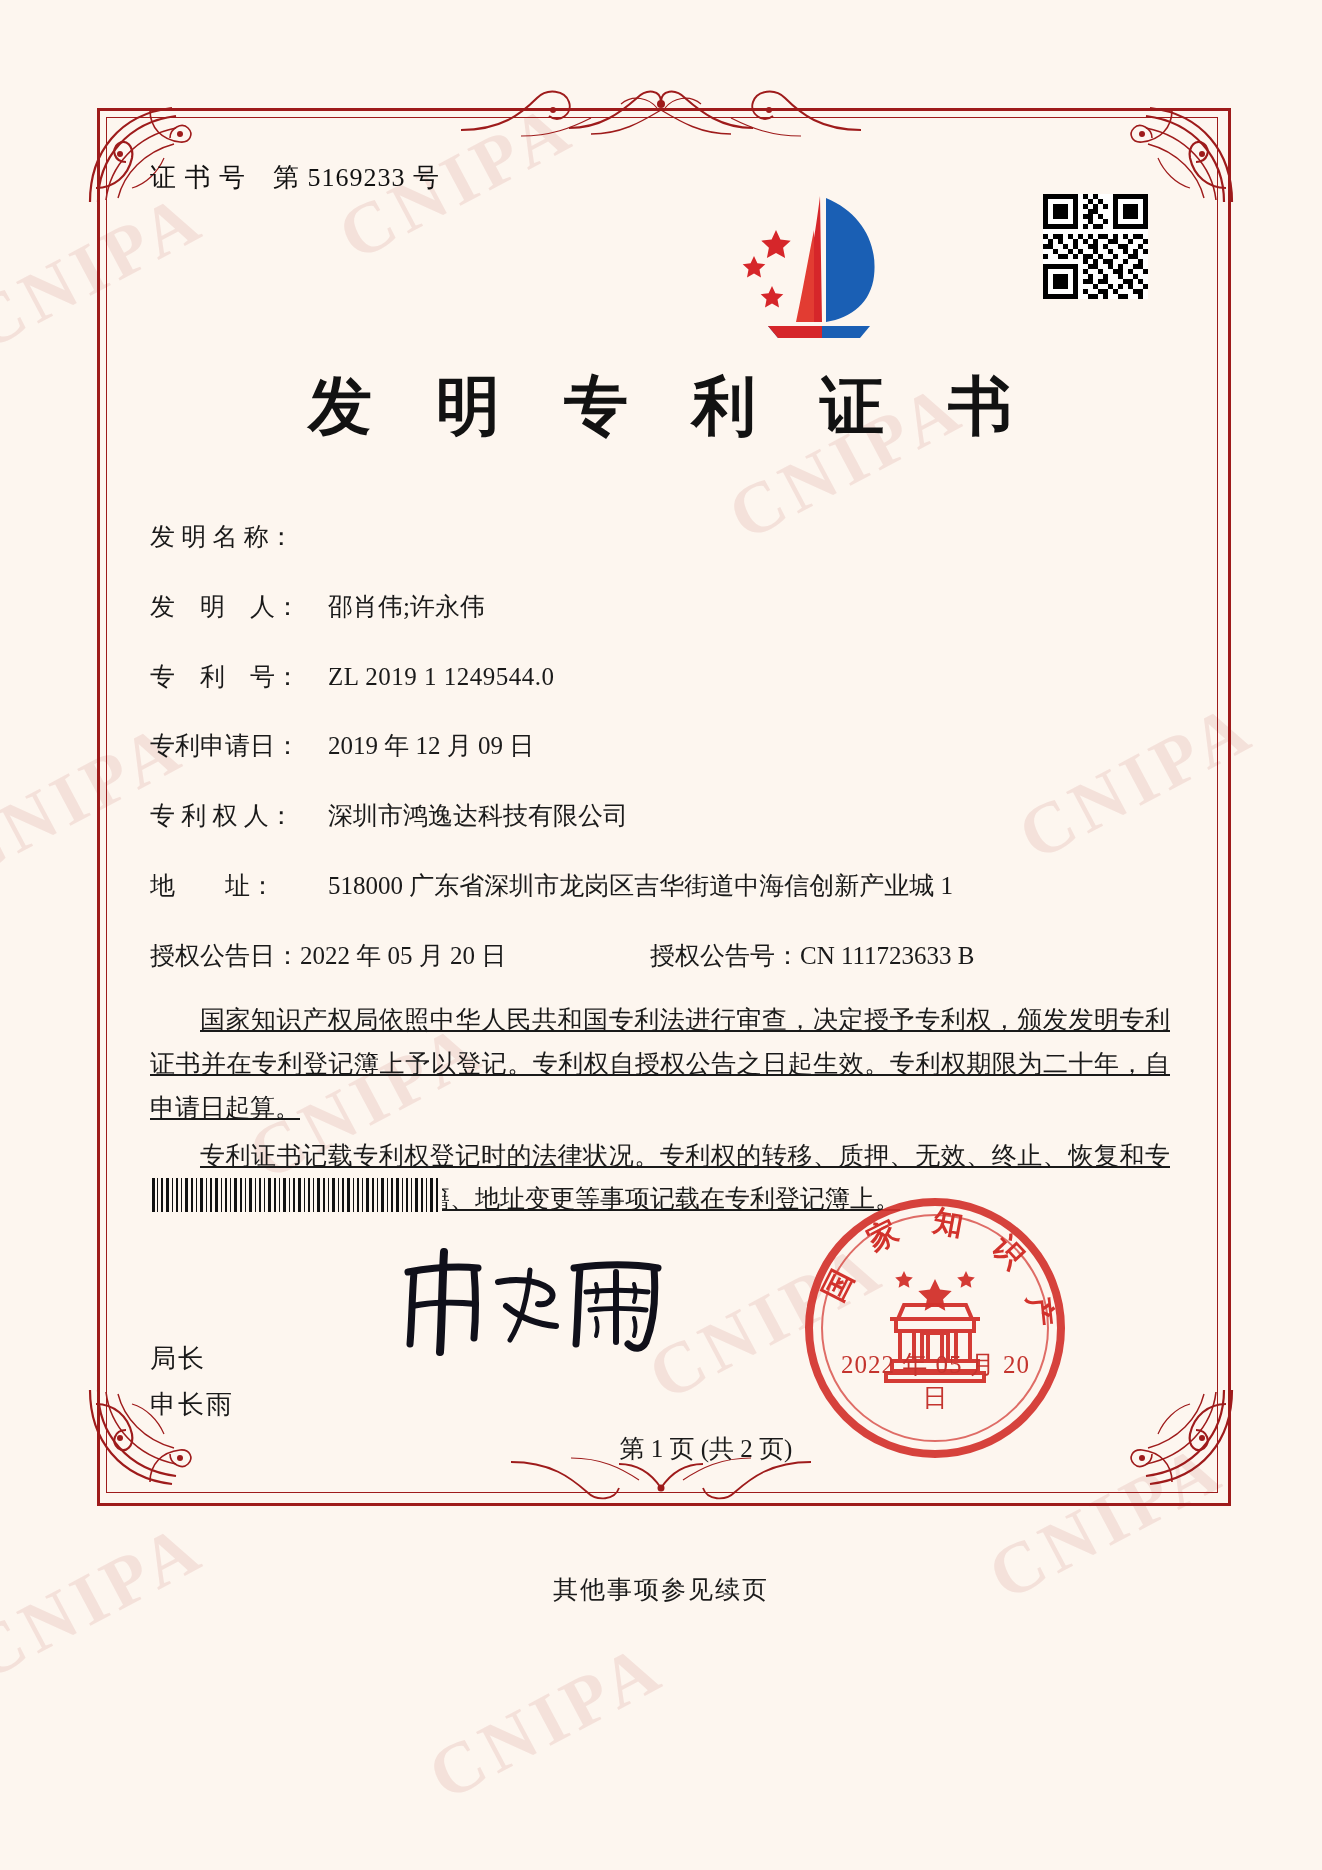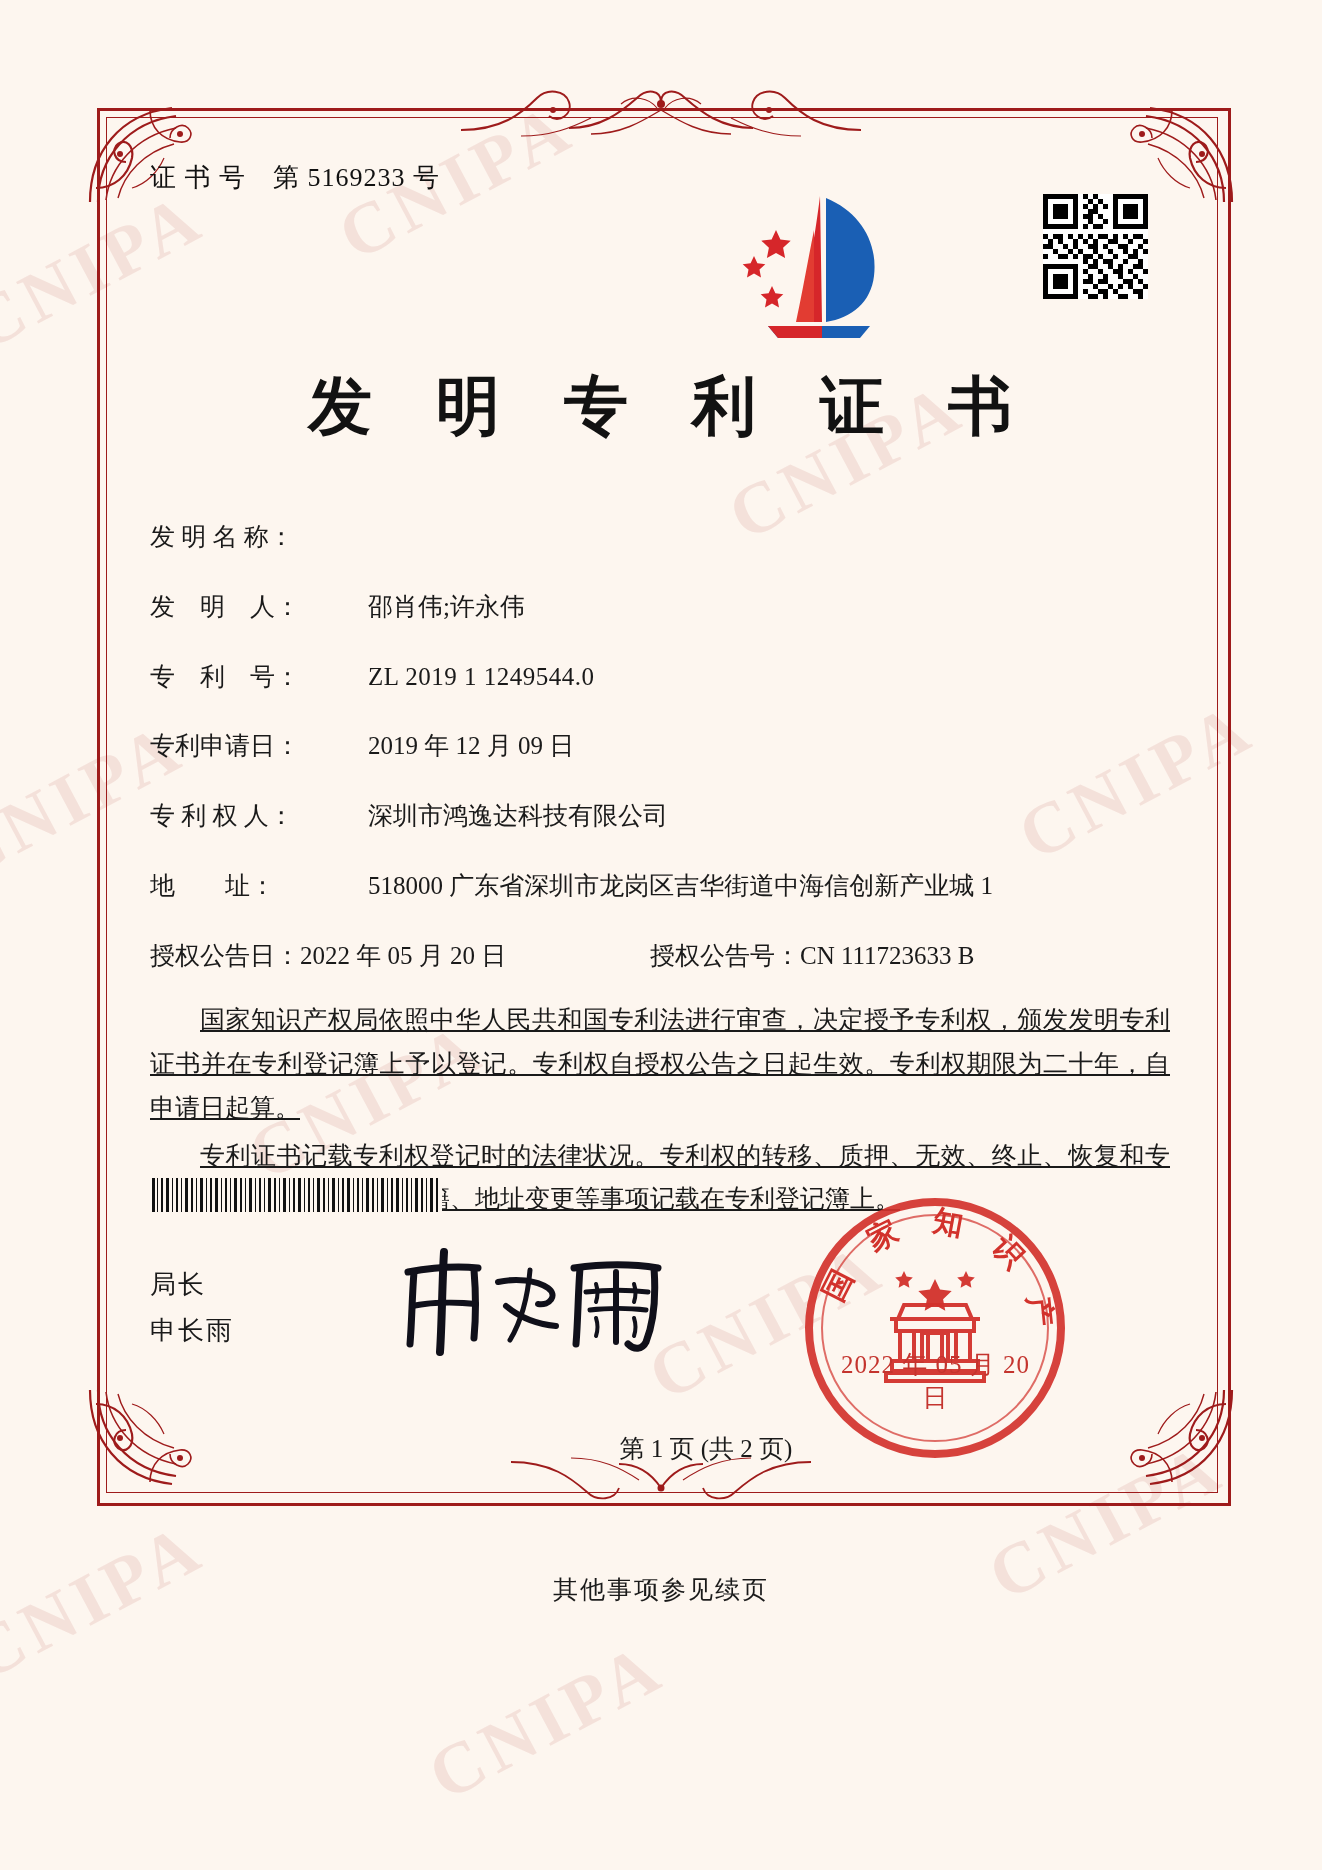--- a/index.html
+++ b/index.html
@@ -140,21 +140,20 @@
 
   .fields {
     margin-top: 70px;
     font-size: 25px;
     line-height: 1.35;
   }
   .field-row {
     display: flex;
     align-items: flex-start;
     margin-bottom: 36px;
-    gap: 40px;
   }
   .f-label {
     width: 178px;
     flex: 0 0 178px;
     white-space: pre;
     letter-spacing: 0px;
   }
   .f-value {
     flex: 1 1 auto;
   }
@@ -197,21 +196,21 @@
     top: 1178px;
     width: 292px;
     height: 34px;
     z-index: 5;
   }
 
   
   .sig-block {
     position: absolute;
     left: 150px;
-    top: 1262px;
+    top: 1336px;
     font-size: 26px;
     line-height: 1.75;
     z-index: 5;
     letter-spacing: 2px;
   }
   .signature {
     position: absolute;
     left: 390px;
     top: 1248px;
     z-index: 6;

